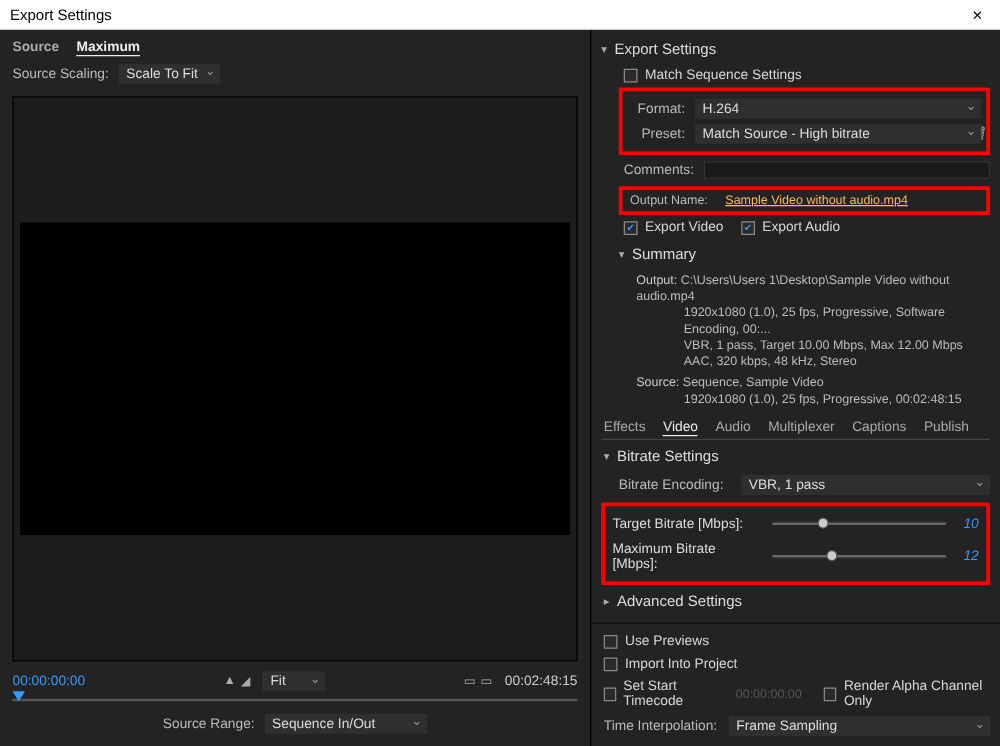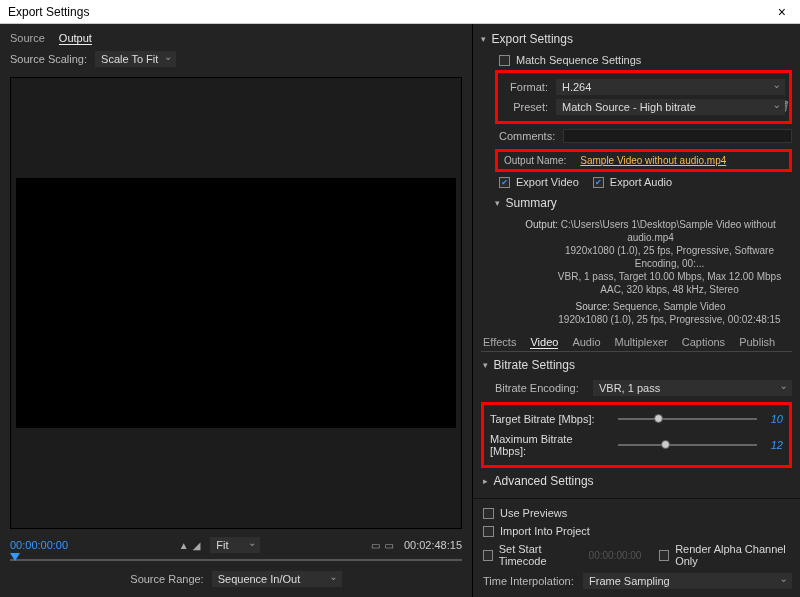--- a/index.html
+++ b/index.html
@@ -5,21 +5,21 @@
 * { margin: 0; padding: 0; box-sizing: border-box; font-family: "Segoe UI", Arial, sans-serif; }
 body { background: #232323; color: #d8d8d8; font-size: 11px; width: 800px; height: 597px; overflow: hidden; }
 .titlebar { background: #fff; color: #000; height: 24px; display: flex; align-items: center; padding: 0 8px; border-bottom: 1px solid #ccc; }
 .titlebar-title { flex: 1; font-size: 12px; }
 .close-x { font-size: 14px; cursor: pointer; padding: 0 6px; }
 .main { display: flex; height: 573px; background: #232323; }
 .left { width: 473px; border-right: 1px solid #000; display: flex; flex-direction: column; }
 .right { width: 327px; overflow-y: auto; padding: 4px 8px 4px 8px; display: flex; flex-direction: column; gap: 2px; }
 .right::-webkit-scrollbar { width: 6px; }
 .right::-webkit-scrollbar-thumb { background: #444; }
-.tabs-row { display: flex; gap: 14px; padding: 8px 10px 4px 10px; font-size: 11px; }
+.tabs-row { display: flex; gap: 14px; padding: 8px 10px 4px 10px; font-size: 11px; font-weight: bold; }
 .tab { color: #aaa; cursor: pointer; }
 .tab.active { color: #eee; border-bottom: 1px solid #eee; }
 .ss-row { display: flex; align-items: center; gap: 8px; padding: 2px 10px 6px 10px; font-size: 11px; }
 .dropdown { background: #2f2f2f; color: #ddd; border: none; padding: 2px 18px 2px 6px; font-size: 11px; position: relative; cursor: pointer; min-width: 80px; }
 .dropdown::after { content: "⌄"; position: absolute; right: 4px; top: 0; font-size: 10px; color: #999; }
 .preview { flex: 1; margin: 4px 10px; border: 1px solid #000; background: #1c1c1c; display: flex; align-items: center; justify-content: center; }
 .video-rect { width: 440px; height: 250px; background: #000; }
 .timeline-row { display: flex; align-items: center; gap: 10px; padding: 4px 10px; font-size: 11px; }
 .tcode { color: #3399ff; }
 .btn-icongrp { display: flex; gap: 4px; color: #aaa; }
@@ -36,21 +36,21 @@
 .redbox { border: 3px solid #ff0000; padding: 4px; margin-left: 14px; }
 .form-row { display: flex; align-items: center; gap: 8px; padding: 2px 0; font-size: 11px; }
 .form-label { width: 46px; text-align: right; color: #bbb; }
 .dd-wide { flex: 1; }
 .iconset { display: flex; gap: 6px; margin-left: 4px; color: #aaa; font-size: 11px; }
 .comments-row { display: flex; align-items: center; gap: 8px; margin: 4px 0 4px 18px; }
 .comments-input { flex: 1; height: 14px; background: #1a1a1a; border: 1px solid #333; }
 .oname-row { display: flex; align-items: center; gap: 14px; font-size: 10px; }
 .oname-label { color: #bbb; }
 .oname-val { color: #ffb951; text-decoration: underline; cursor: pointer; }
-.summary { padding: 2px 0 2px 28px; font-size: 10px; color: #bbb; line-height: 1.3; text-align: center; }
+.summary { padding: 2px 0 2px 28px; font-size: 10px; color: #bbb; line-height: 1.3; }
 .summary .lbl { color: #ccc; }
 .tabrow2 { display: flex; gap: 14px; font-size: 11px; padding: 6px 2px 2px 2px; border-bottom: 1px solid #444; }
 .slider-row { display: flex; align-items: center; gap: 8px; font-size: 11px; padding: 4px 2px; }
 .slider-label { width: 120px; color: #ddd; }
 .slider-trk { flex: 1; height: 2px; background: #666; position: relative; }
 .slider-thumb { position: absolute; top: -4px; width: 9px; height: 9px; border-radius: 50%; background: #ccc; border: 1px solid #555; cursor: pointer; }
 .slider-val { width: 18px; text-align: right; color: #3399ff; font-style: italic; }
 .hline { border-top: 1px solid #111; margin: 4px -8px; }
 .small-label { color: #bbb; font-size: 11px; }
 </style>
@@ -60,21 +60,21 @@
 <div class="titlebar">
   <span class="titlebar-title">Export Settings</span>
   <span class="close-x">×</span>
 </div>
 
 <div class="main">
 
   <div class="left">
     <div class="tabs-row">
       <span class="tab">Source</span>
-      <span class="tab active">Output</span>
+      <span class="tab active">Maximum</span>
     </div>
     <div class="ss-row">
       <span class="small-label">Source Scaling:</span>
       <span class="dropdown">Scale To Fit</span>
     </div>
     <div class="preview">
       <div class="video-rect"></div>
     </div>
     <div class="timeline-row">
       <span class="tcode">00:00:00:00</span>

